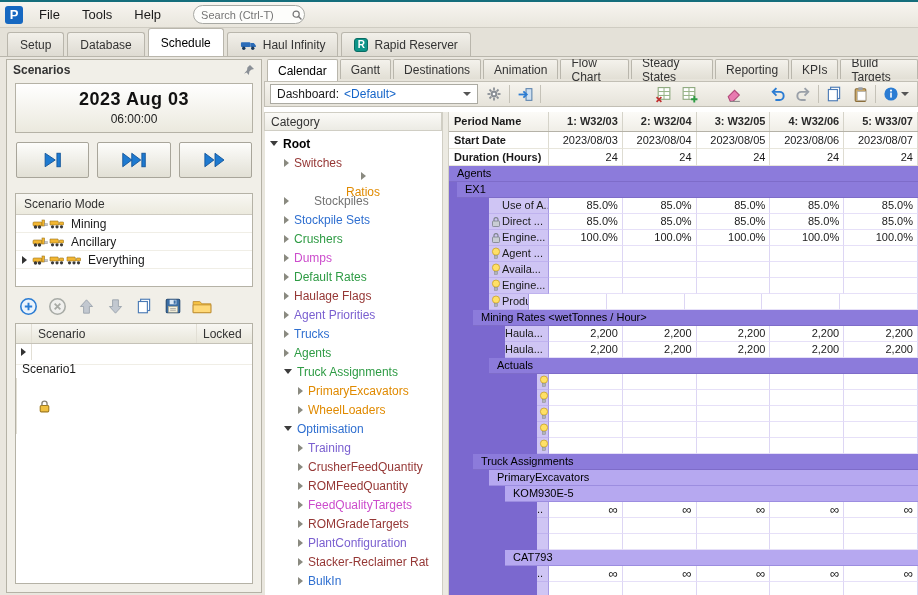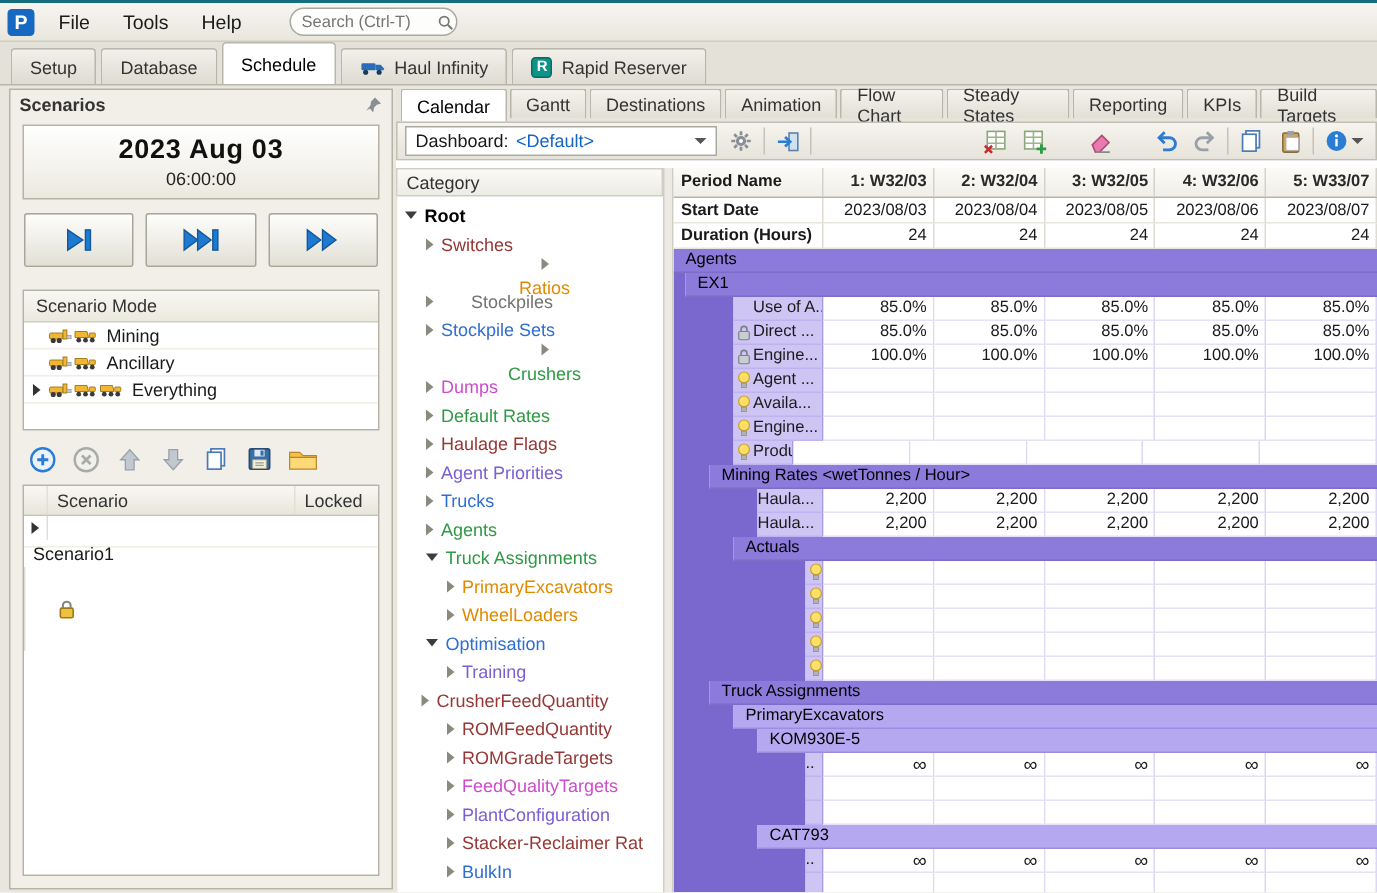--- a/index.html
+++ b/index.html
@@ -532,21 +532,21 @@
                 <span style="color: rgb(224, 138, 0);">Ratios</span>
               </div>
               <div class="tree-item" style="padding-left: 19px;">
                 <span class="tri-col"></span>
                 <span style="color: #737373; margin-left: 20px;">Stockpiles</span>
               </div>
               <div class="tree-item" style="padding-left: 19px;">
                 <span class="tri-col"></span>
                 <span style="color: rgb(47, 111, 208);">Stockpile Sets</span>
               </div>
-              <div class="tree-item" style="padding-left: 19px; flex-direction: column;">
+              <div class="tree-item" style="padding-left: 19px;">
                 <span class="tri-col"></span>
                 <span style="color: rgb(46, 155, 68);">Crushers</span>
               </div>
               <div class="tree-item" style="padding-left: 19px;">
                 <span class="tri-col"></span>
                 <span style="color: rgb(204, 76, 204);">Dumps</span>
               </div>
               <div class="tree-item" style="padding-left: 19px;">
                 <span class="tri-col"></span>
                 <span style="color: rgb(46, 155, 68);">Default Rates</span>
@@ -580,35 +580,35 @@
                 <span style="color: rgb(224, 138, 0);">WheelLoaders</span>
               </div>
               <div class="tree-item" style="padding-left: 19px;">
                 <span class="tri-exp"></span>
                 <span style="color: rgb(47, 111, 208);">Optimisation</span>
               </div>
               <div class="tree-item" style="padding-left: 33px;">
                 <span class="tri-col"></span>
                 <span style="color: rgb(122, 95, 208);">Training</span>
               </div>
-              <div class="tree-item" style="padding-left: 16px;">
+              <div class="tree-item" style="padding-left: 33px;">
                 <span class="tri-col"></span>
                 <span style="color: rgb(149, 55, 53);">CrusherFeedQuantity</span>
               </div>
               <div class="tree-item" style="padding-left: 33px;">
                 <span class="tri-col"></span>
                 <span style="color: rgb(149, 55, 53);">ROMFeedQuantity</span>
               </div>
               <div class="tree-item" style="padding-left: 33px;">
                 <span class="tri-col"></span>
+                <span style="color: rgb(204, 76, 204);">FeedQualityTargets</span>
+              </div>
+              <div class="tree-item" style="padding-left: 33px;">
+                <span class="tri-col"></span>
                 <span style="color: rgb(149, 55, 53);">ROMGradeTargets</span>
-              </div>
-              <div class="tree-item" style="padding-left: 33px;">
-                <span class="tri-col"></span>
-                <span style="color: rgb(204, 76, 204);">FeedQualityTargets</span>
               </div>
               <div class="tree-item" style="padding-left: 33px;">
                 <span class="tri-col"></span>
                 <span style="color: rgb(122, 95, 208);">PlantConfiguration</span>
               </div>
               <div class="tree-item" style="padding-left: 33px;">
                 <span class="tri-col"></span>
                 <span style="color: rgb(149, 55, 53);">Stacker-Reclaimer Rat</span>
               </div>
               <div class="tree-item" style="padding-left: 33px; text-align: center;">

